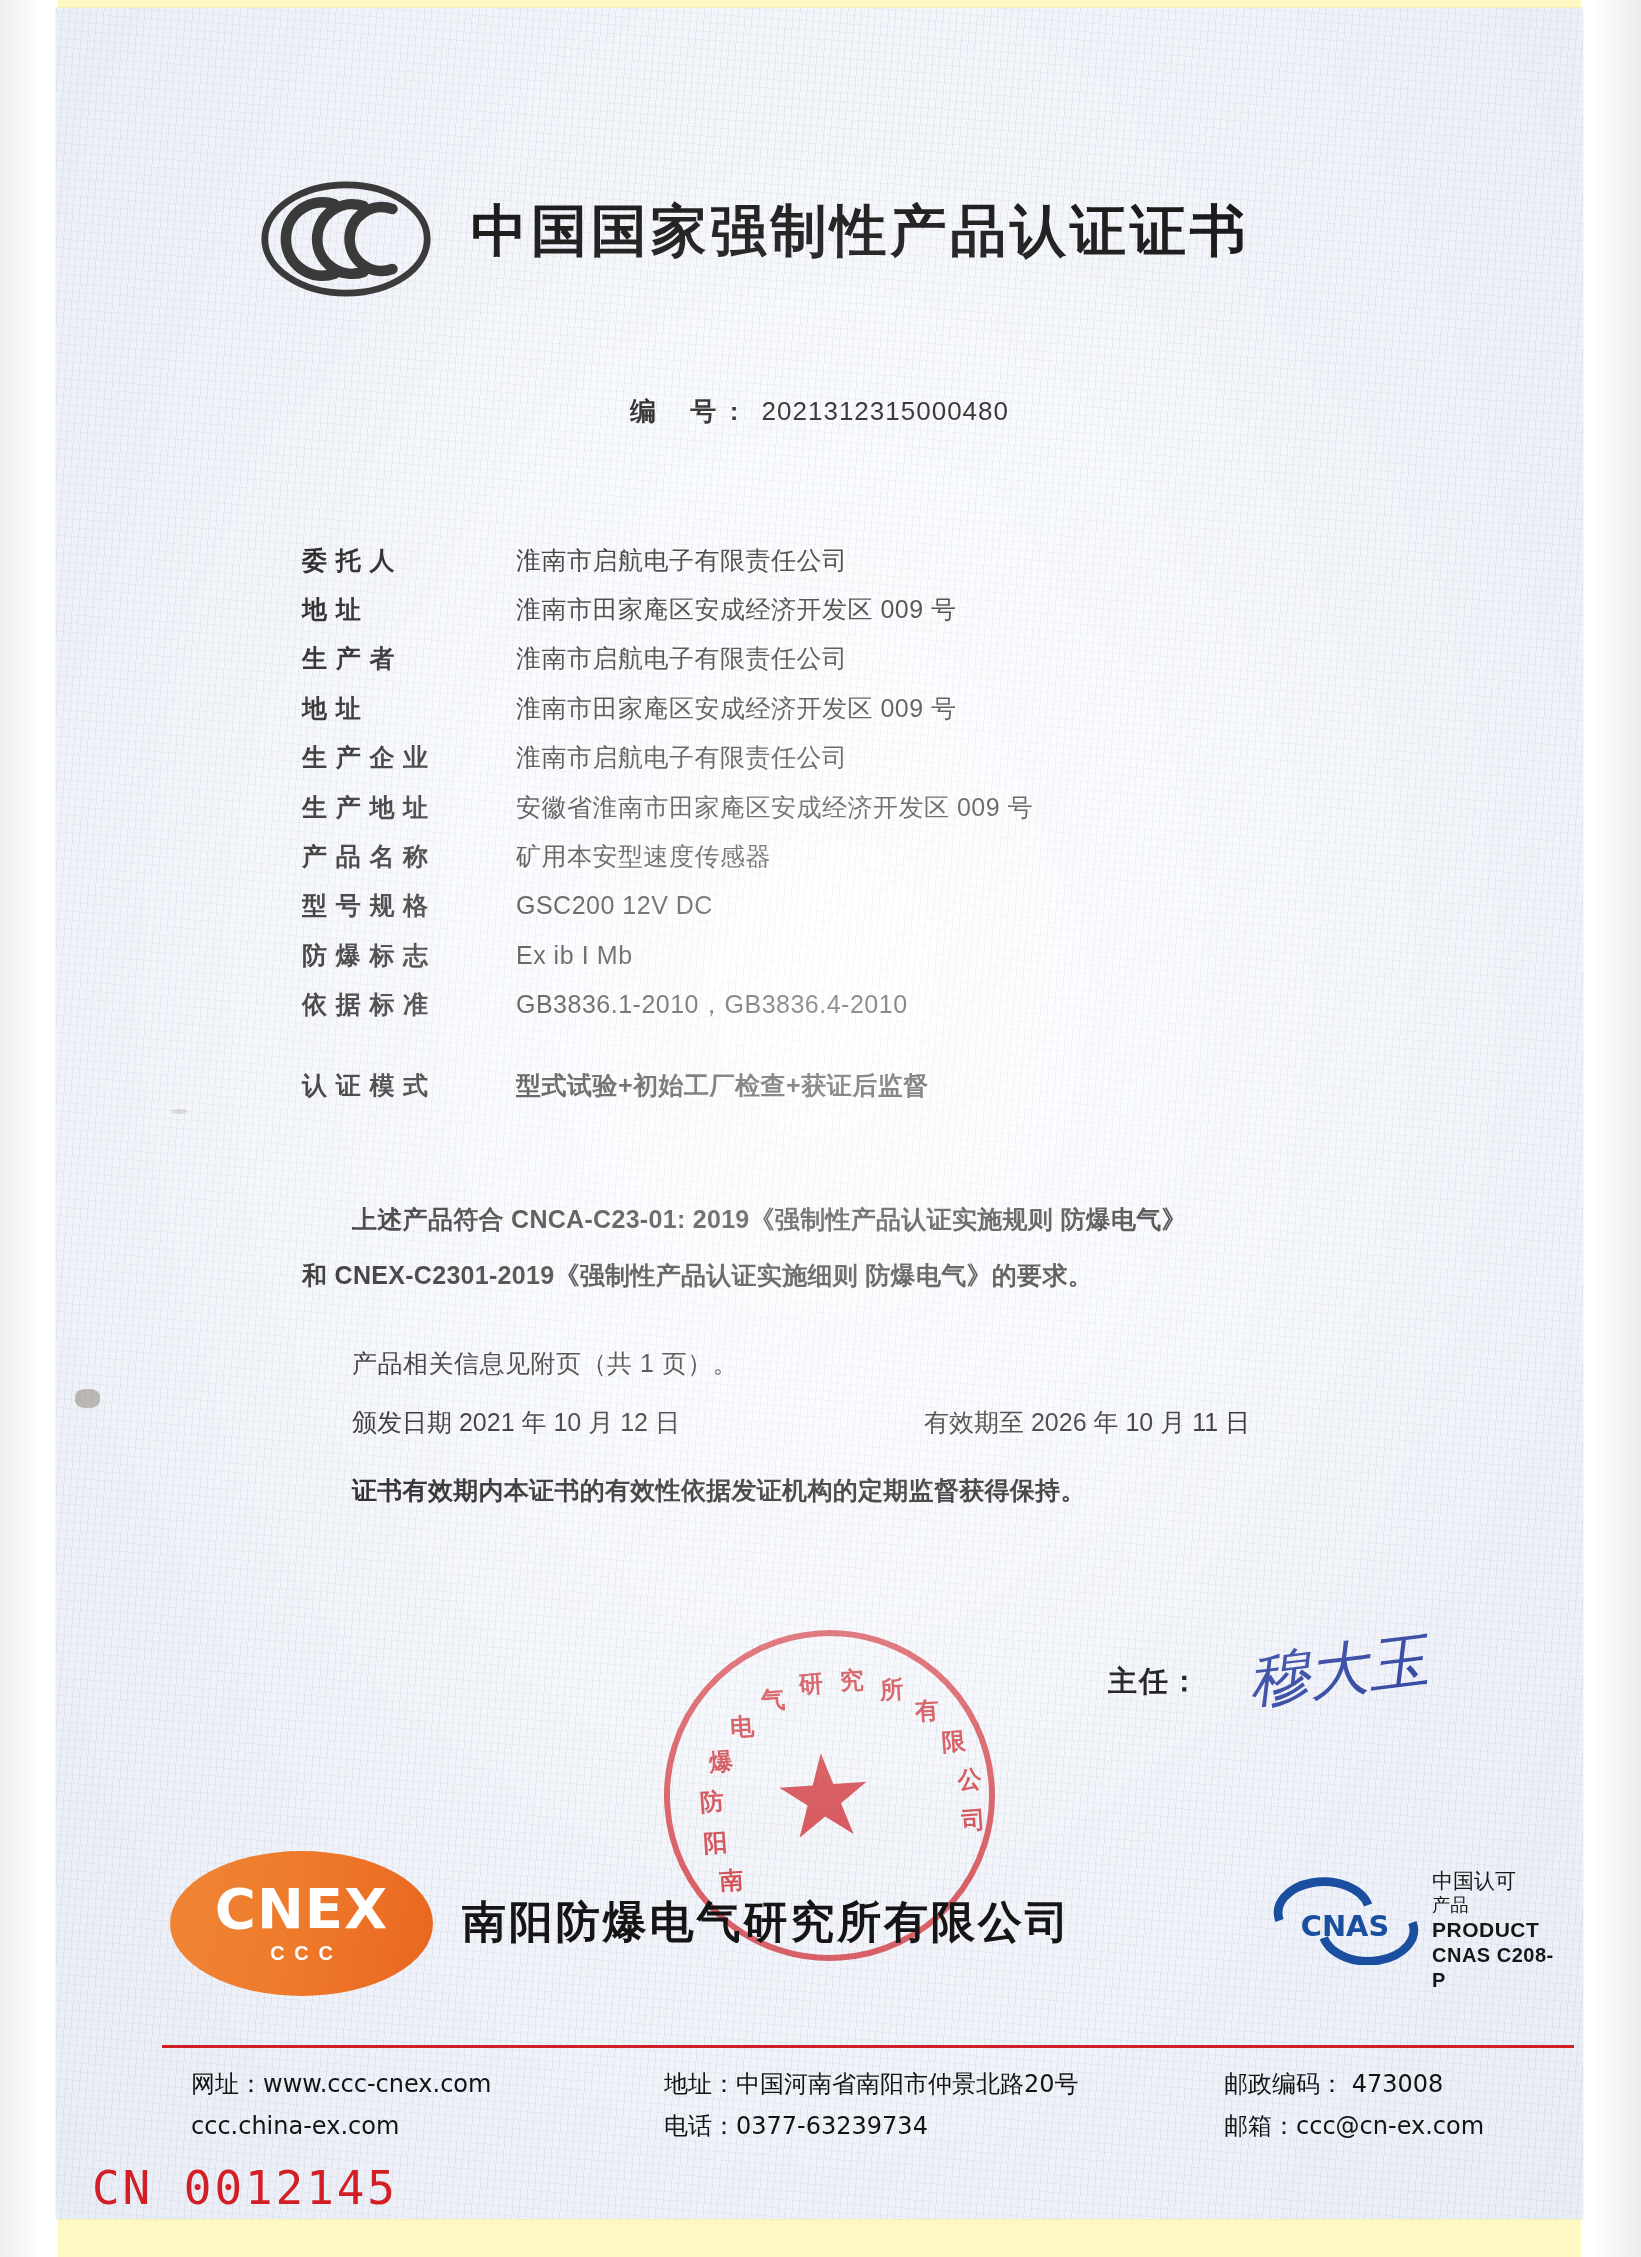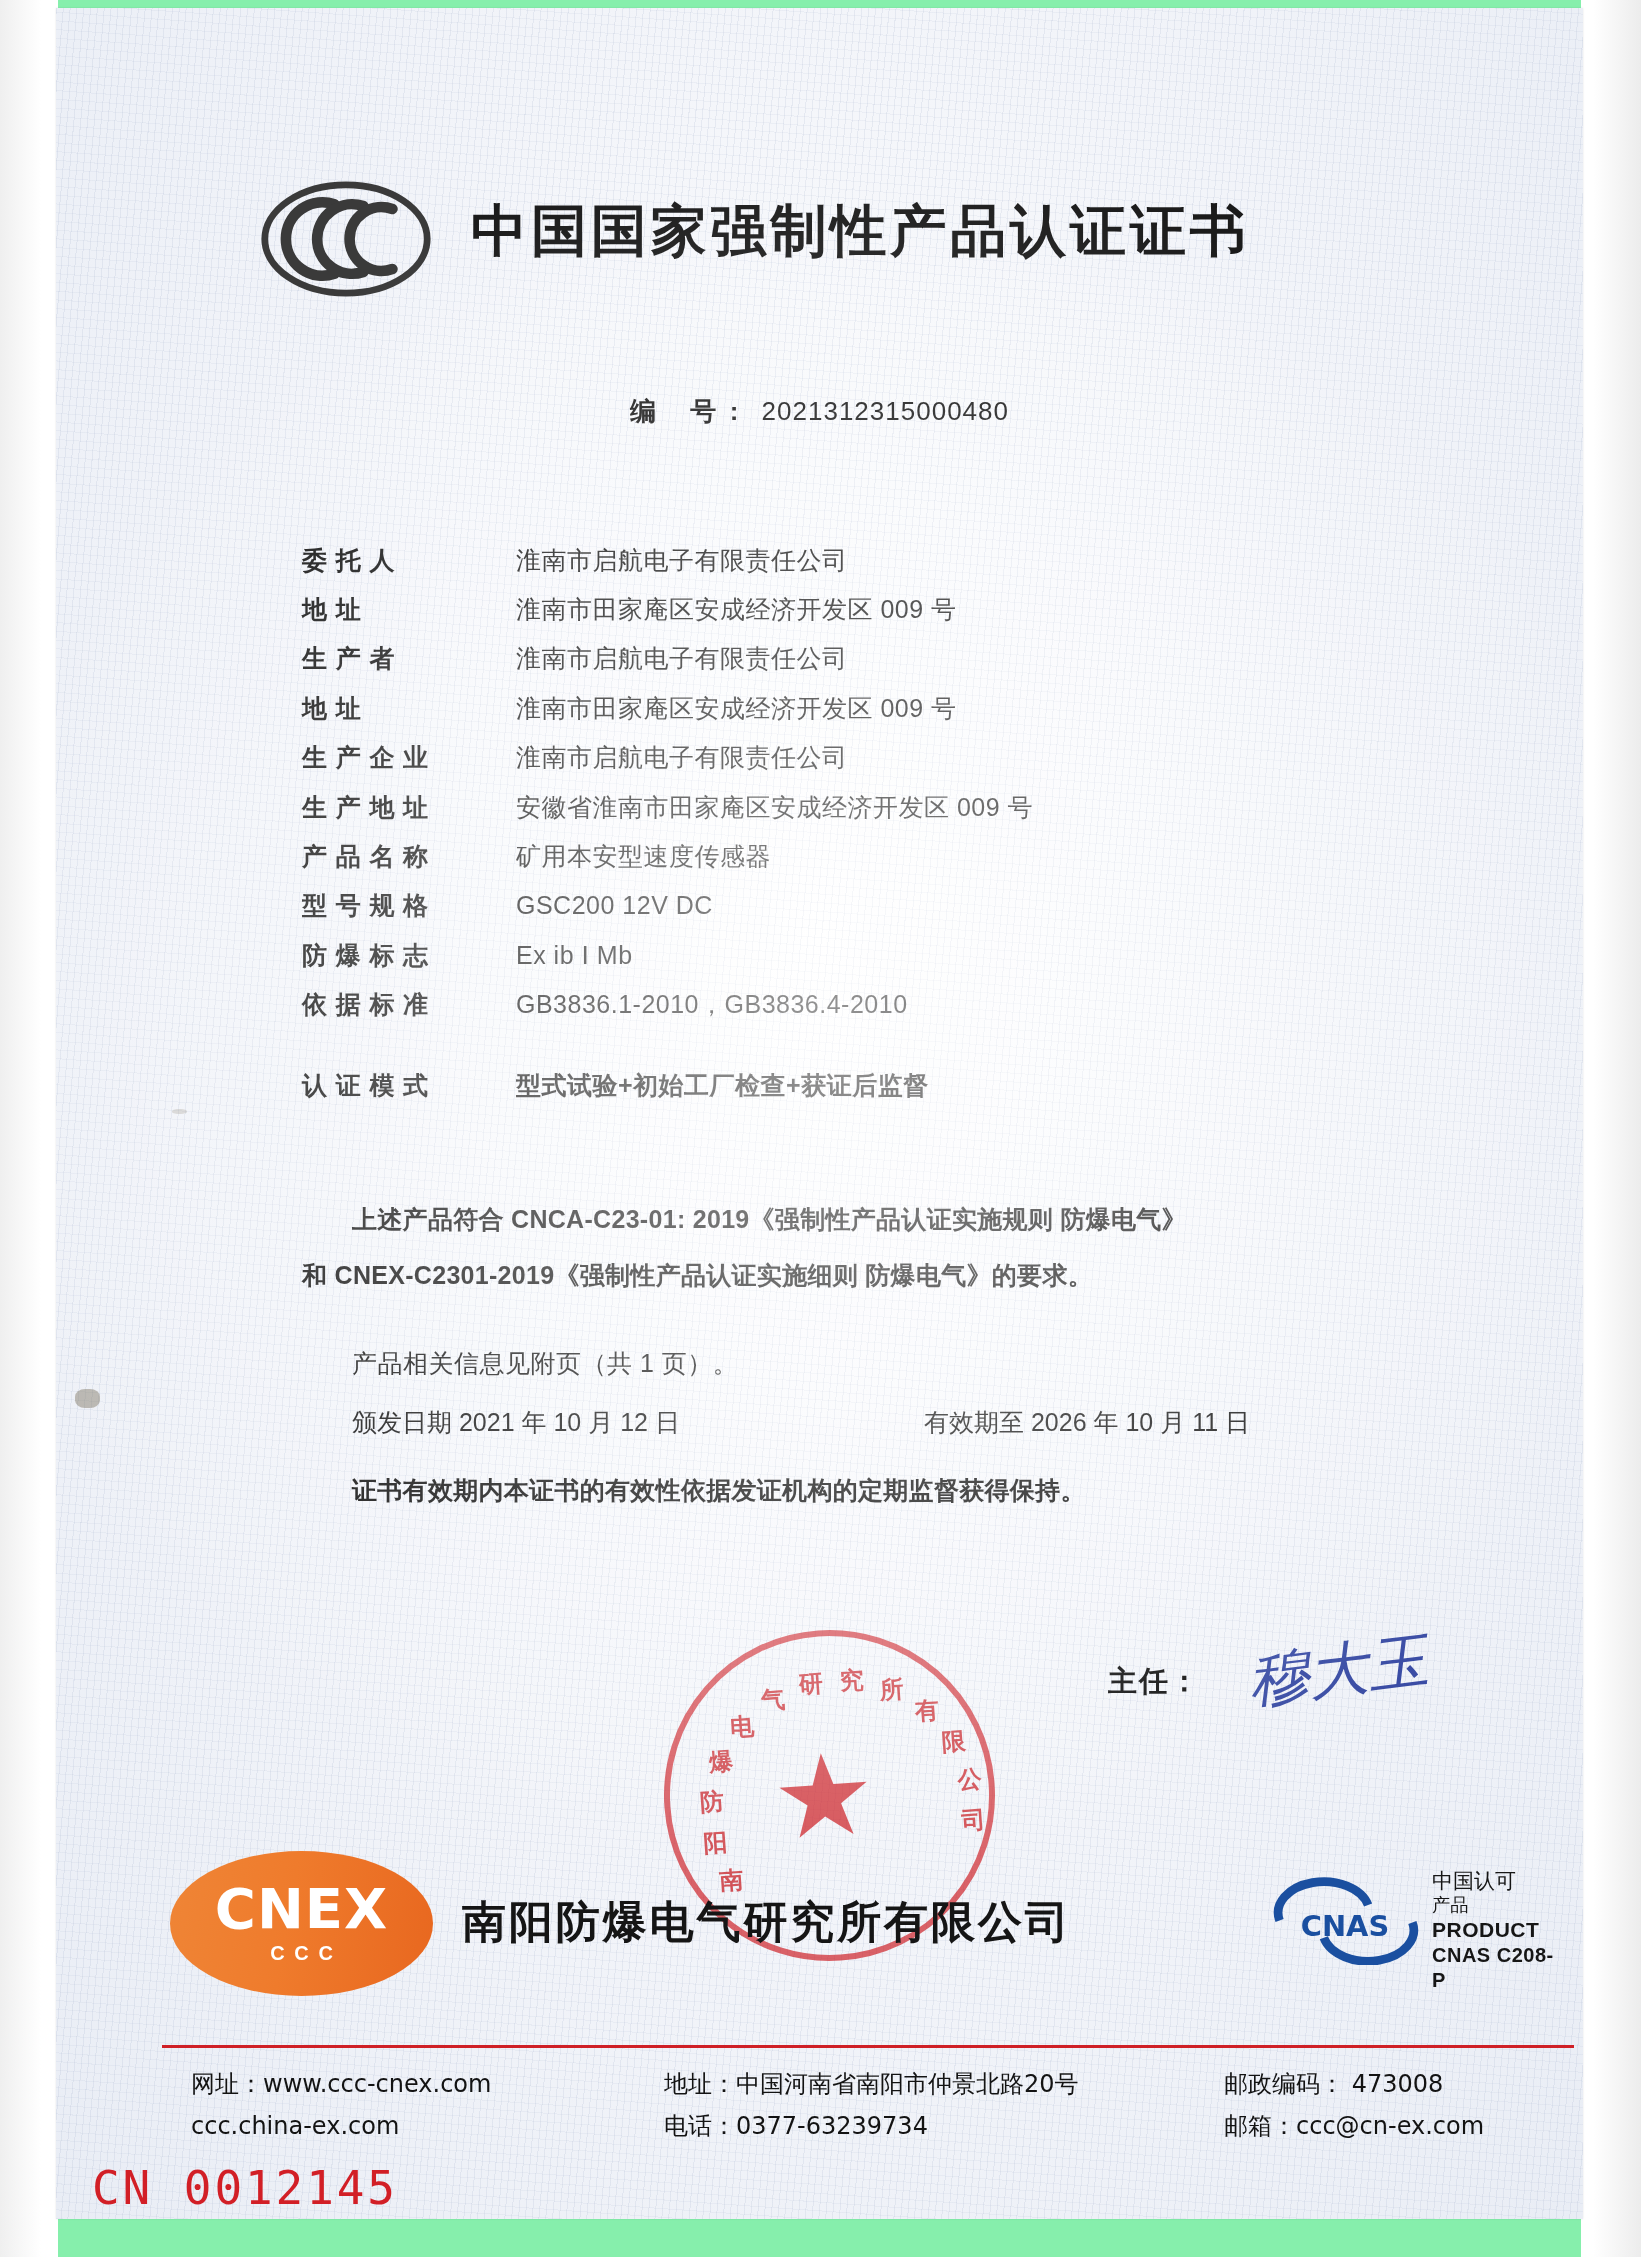--- a/index.html
+++ b/index.html
@@ -12,21 +12,21 @@
     height: 2257px;
     font-family: "Liberation Sans", "DejaVu Sans", sans-serif;
     position: relative;
     overflow: hidden;
   }
 
   
   .page {
     position: absolute;
     inset: 0;
-    background: #86efac;
+    background: #fef9c3;
   }
   .sheet {
     position: absolute;
     left: 56px;
     top: 7.7px;
     width: 1527px;
     height: 2211px;
     background:
       repeating-linear-gradient(
         95deg,

